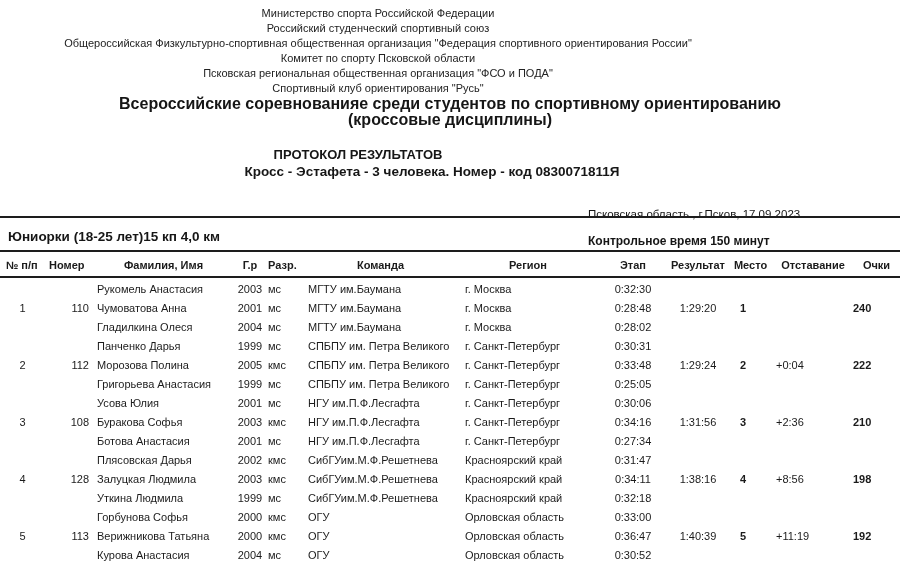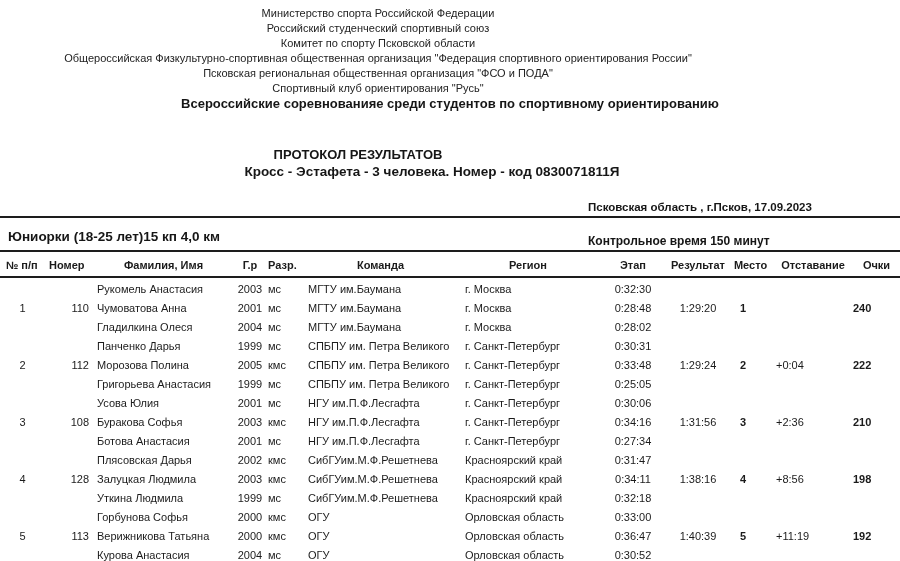--- a/index.html
+++ b/index.html
@@ -10,33 +10,33 @@
     color: #1b1b1b;
     font-family: "Liberation Sans", sans-serif;
     overflow: hidden;
   }
   .org-block {
     position: absolute; top: 6px; left: 0; width: 756px;
     text-align: center; font-size: 11px; line-height: 15px; color: #222;
   }
   .title-block {
     position: absolute; top: 96px; left: 0; width: 900px;
-    text-align: center; font-weight: bold; font-size: 13px; line-height: 16px; color: #161616;
+    text-align: center; font-weight: bold; font-size: 16px; line-height: 16px; color: #161616;
   }
   .protocol-heading {
     position: absolute; top: 147px; left: 0; width: 716px;
     text-align: center; font-weight: bold; font-size: 13px; color: #161616;
   }
   .protocol-sub {
     position: absolute; top: 164px; left: 0; width: 864px;
     text-align: center; font-weight: bold; font-size: 13.5px; color: #161616;
   }
   .date-line {
-    position: absolute; top: 201px; left: 588px;
-    font-weight: bold; font-size: 11.5px; color: #161616;
+    position: absolute; top: 208px; left: 588px;
+    font-weight: normal; font-size: 11.5px; color: #161616;
   }
   .rule { position: absolute; left: 0; width: 900px; }
   .rule.double { height: 1px; border-top: 1px solid #1d1d1d; border-bottom: 1px solid #1d1d1d; }
   .rule.single { border-top: 2px solid #1d1d1d; }
   .rule-1 { top: 216px; }
   .rule-2 { top: 250px; }
   .rule-3 { top: 276px; }
   .category-line {
     position: absolute; top: 229px; left: 8px;
     font-weight: bold; font-size: 13.5px; color: #161616;
@@ -78,28 +78,29 @@
   .h.c10 { text-align: center; padding-left: 0; }
   .h.c11 { text-align: center; padding-left: 0; }
   .h.c12 { text-align: center; padding-right: 0; }
 </style>
 </head>
 <body>
 
 <div class="org-block">
   <div>Министерство спорта Российской Федерации</div>
   <div>Российский студенческий спортивный союз</div>
+  <div>Общероссийская Физкультурно-спортивная общественная организация "Федерация спортивного ориентирования России"</div>
   <div>Комитет по спорту Псковской области</div>
-  <div>Общероссийская Физкультурно-спортивная общественная организация "Федерация спортивного ориентирования России"</div>
   <div>Псковская региональная общественная организация "ФСО и ПОДА"</div>
   <div>Спортивный клуб ориентирования "Русь"</div>
 </div>
 
 <div class="title-block">
   <div>Всероссийские соревнованияе среди студентов по спортивному ориентированию</div>
+  <div>(кроссовые дисциплины)</div>
 </div>
 
 <div class="protocol-heading">ПРОТОКОЛ РЕЗУЛЬТАТОВ</div>
 <div class="protocol-sub">Кросс - Эстафета - 3 человека. Номер - код 0830071811Я</div>
 
 <div class="date-line">Псковская область , г.Псков, 17.09.2023</div>
 
 <div class="rule double rule-1"></div>
 
 <div class="category-line">

